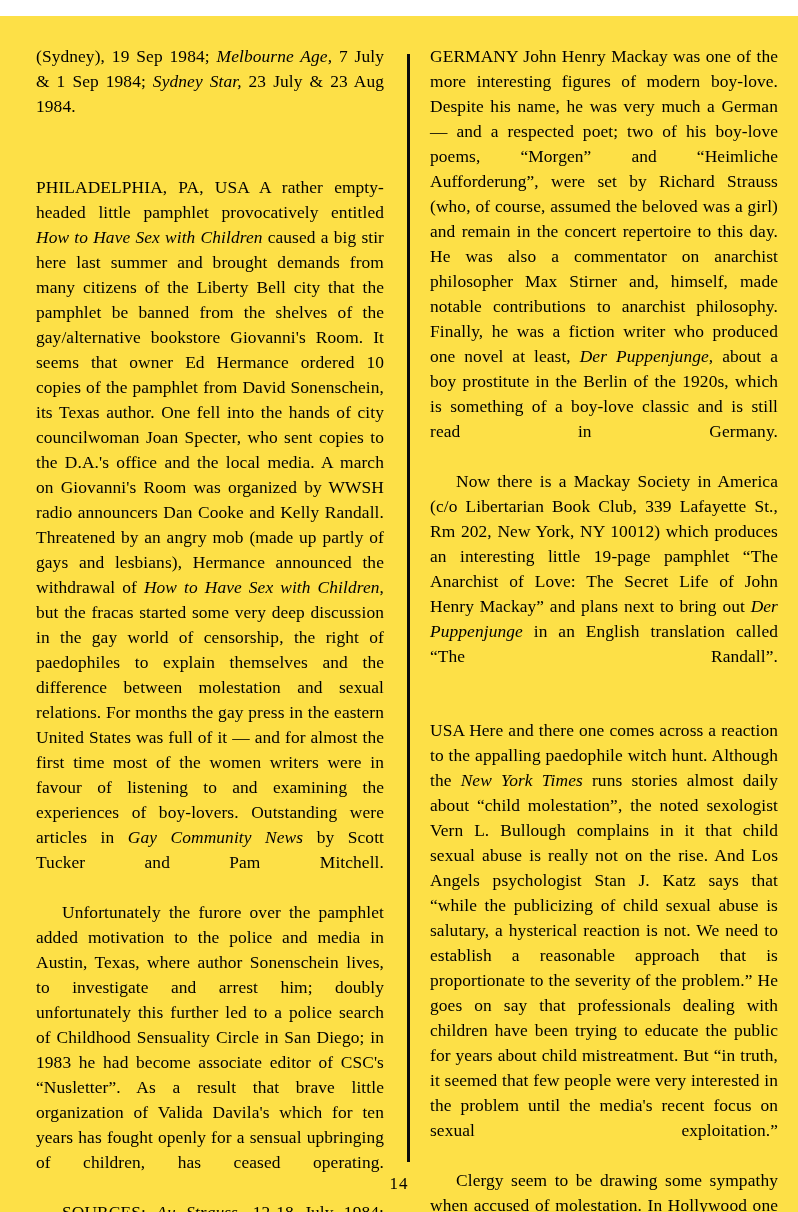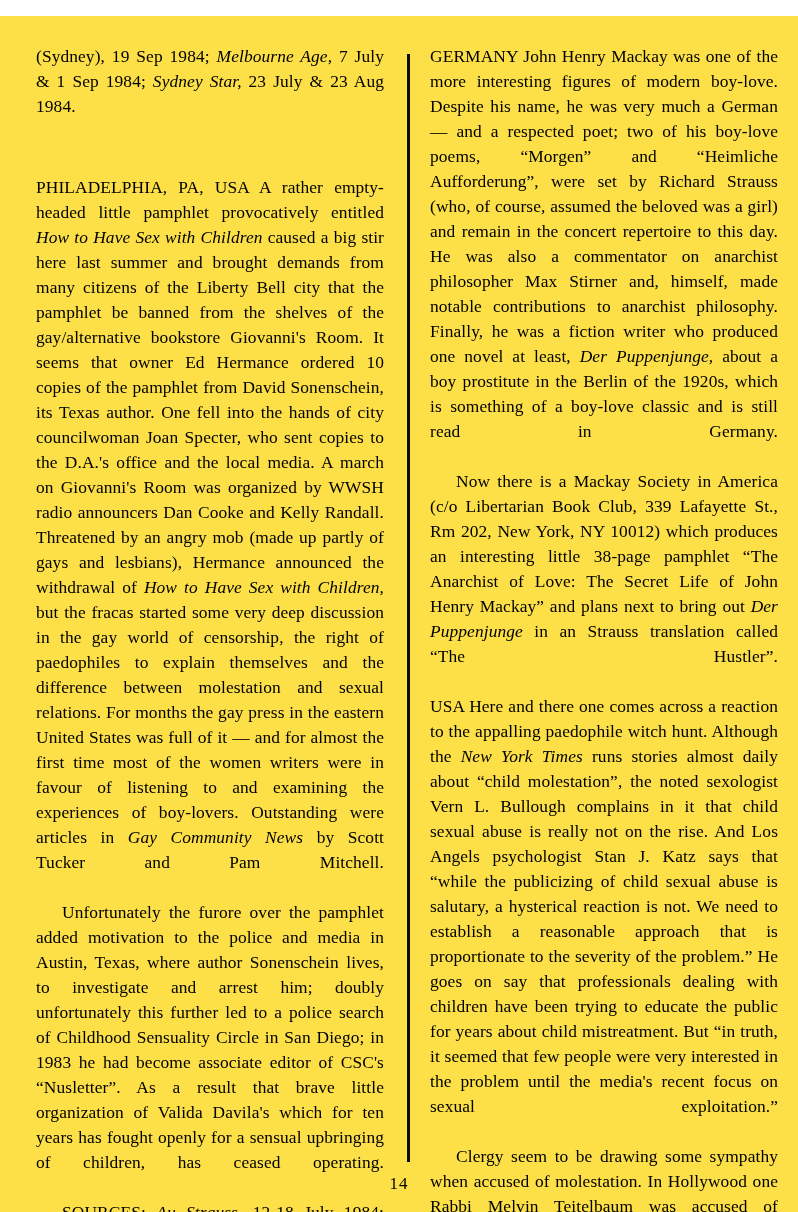--- a/index.html
+++ b/index.html
@@ -52,21 +52,21 @@
     text-align: justify;
     text-justify: inter-word;
     font-size: 17.4px;
     line-height: 25.0px;
     letter-spacing: 0.1px;
     word-spacing: 0.2px;
     -webkit-font-smoothing: none;
   }
   p.para.indent { text-indent: 26px; }
   p.para.gap-before { margin-top: 31px; }
-  p.para.gap-before-sm { }
+  p.para.gap-before-sm { margin-top: 24px; }
   i, .it { font-style: italic; }
 
   .pagenum {
     position: absolute;
     left: 0;
     top: 1158px;
     width: 798px;
     text-align: center;
     font-size: 17px;
     font-family: "Liberation Serif", "DejaVu Serif", serif;
@@ -88,21 +88,21 @@
 
     <div class="col col-left">
       <p class="para"><span>(Sydney), 19 Sep 1984; </span><i>Melbourne Age,</i><span> 7 July &amp; 1 Sep 1984; </span><i>Sydney Star,</i><span> 23 July &amp; 23 Aug 1984.</span></p>
       <p class="para gap-before"><span>PHILADELPHIA, PA, USA A rather empty-headed little pamphlet provocatively entitled </span><i>How to Have Sex with Children</i><span> caused a big stir here last summer and brought demands from many citizens of the Liberty Bell city that the pamphlet be banned from the shelves of the gay/alternative bookstore Giovanni's Room. It seems that owner Ed Hermance ordered 10 copies of the pamphlet from David Sonenschein, its Texas author. One fell into the hands of city councilwoman Joan Specter, who sent copies to the D.A.'s office and the local media. A march on Giovanni's Room was organized by WWSH radio announcers Dan Cooke and Kelly Randall. Threatened by an angry mob (made up partly of gays and lesbians), Hermance announced the withdrawal of </span><i>How to Have Sex with Children</i><span>, but the fracas started some very deep discussion in the gay world of censorship, the right of paedophiles to explain themselves and the difference between molestation and sexual relations. For months the gay press in the eastern United States was full of it — and for almost the first time most of the women writers were in favour of listening to and examining the experiences of boy-lovers. Outstanding were articles in </span><i>Gay Community News</i><span> by Scott Tucker and Pam Mitchell.</span></p>
       <p class="para indent"><span>Unfortunately the furore over the pamphlet added motivation to the police and media in Austin, Texas, where author Sonenschein lives, to investigate and arrest him; doubly unfortunately this further led to a police search of Childhood Sensuality Circle in San Diego; in 1983 he had become associate editor of CSC's “Nusletter”. As a result that brave little organization of Valida Davila's which for ten years has fought openly for a sensual upbringing of children, has ceased operating.</span></p>
       <p class="para indent"><span>SOURCES: </span><i>Au Strauss,</i><span> 12-18 July 1984; </span><i>Gay Community News,</i><span> 28 July &amp; 18 Aug 1984; </span></p>
     </div>
 
     <div class="col col-right">
       <p class="para"><span>GERMANY John Henry Mackay was one of the more interesting figures of modern boy-love. Despite his name, he was very much a German — and a respected poet; two of his boy-love poems, “Morgen” and “Heimliche Aufforderung”, were set by Richard Strauss (who, of course, assumed the beloved was a girl) and remain in the concert repertoire to this day. He was also a commentator on anarchist philosopher Max Stirner and, himself, made notable contributions to anarchist philosophy. Finally, he was a fiction writer who produced one novel at least, </span><i>Der Puppenjunge,</i><span> about a boy prostitute in the Berlin of the 1920s, which is something of a boy-love classic and is still read in Germany.</span></p>
-      <p class="para indent"><span>Now there is a Mackay Society in America (c/o Libertarian Book Club, 339 Lafayette St., Rm 202, New York, NY 10012) which produces an interesting little 38-page pamphlet “The Anarchist of Love: The Secret Life of John Henry Mackay” and plans next to bring out </span><i>Der Puppenjunge</i><span> in an Strauss translation called “The Hustler”.</span></p>
+      <p class="para indent"><span>Now there is a Mackay Society in America (c/o Libertarian Book Club, 339 Lafayette St., Rm 202, New York, NY 10012) which produces an interesting little 19-page pamphlet “The Anarchist of Love: The Secret Life of John Henry Mackay” and plans next to bring out </span><i>Der Puppenjunge</i><span> in an English translation called “The Randall”.</span></p>
       <p class="para gap-before-sm"><span>USA Here and there one comes across a reaction to the appalling paedophile witch hunt. Although the </span><i>New York Times</i><span> runs stories almost daily about “child molestation”, the noted sexologist Vern L. Bullough complains in it that child sexual abuse is really not on the rise. And Los Angels psychologist Stan J. Katz says that “while the publicizing of child sexual abuse is salutary, a hysterical reaction is not. We need to establish a reasonable approach that is proportionate to the severity of the problem.” He goes on say that professionals dealing with children have been trying to educate the public for years about child mistreatment. But “in truth, it seemed that few people were very interested in the problem until the media's recent focus on sexual exploitation.”</span></p>
       <p class="para indent"><span>Clergy seem to be drawing some sympathy when accused of molestation. In Hollywood one Rabbi Melvin Teitelbaum was accused of attempted rape of</span></p>
     </div>
 
     <div class="divider"></div>
   </div>
 
   <div class="pagenum">14</div>
 
 </div>

